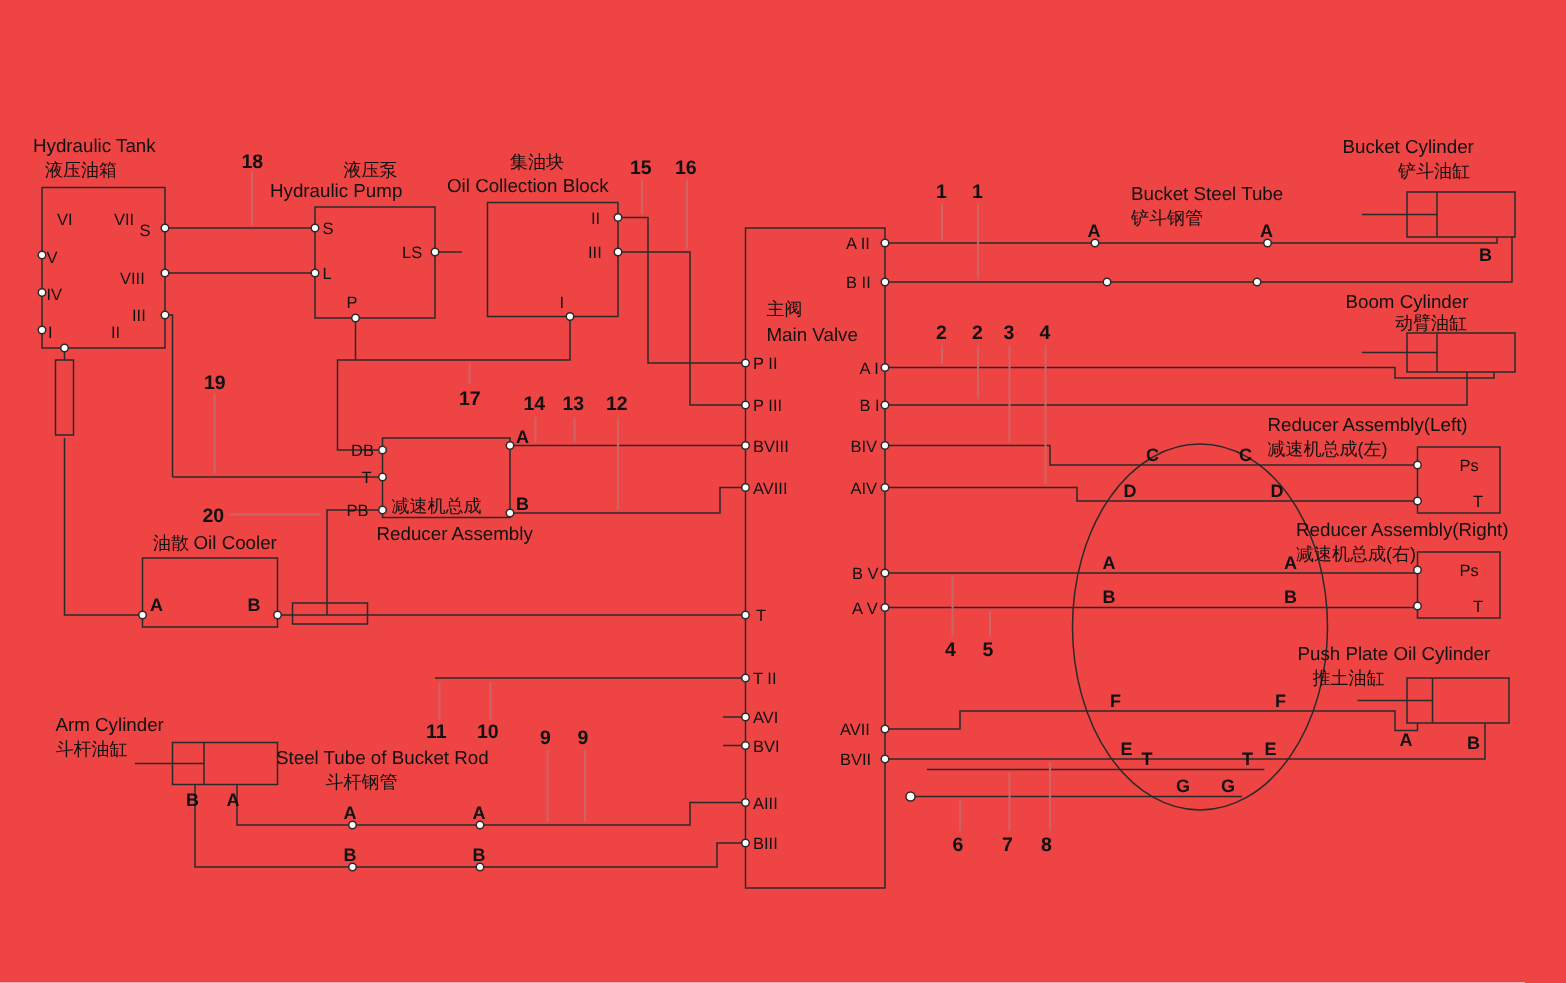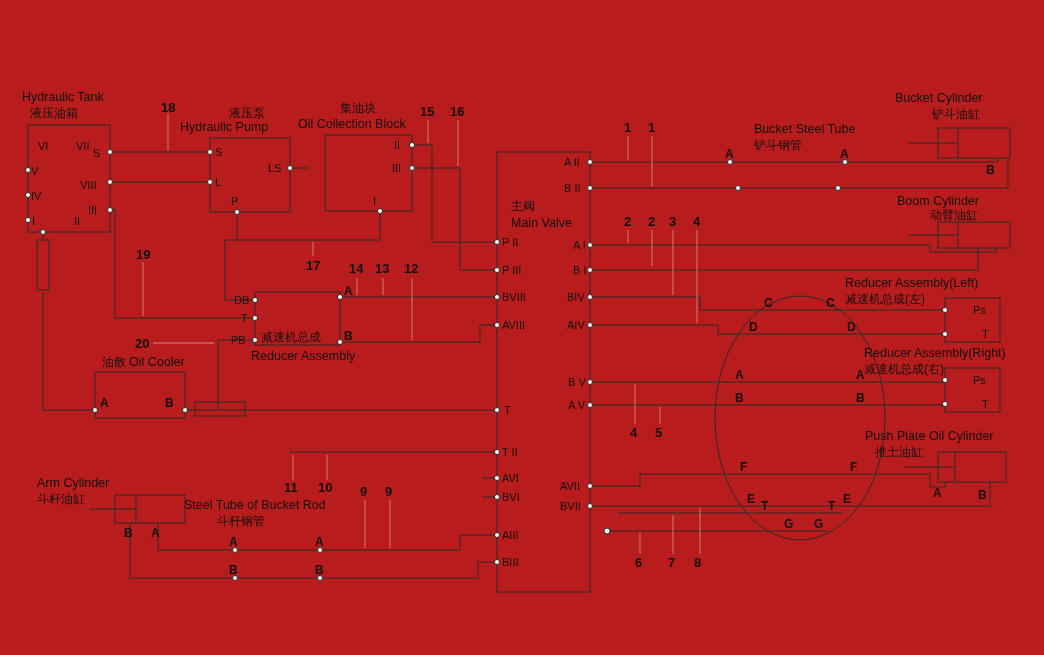--- a/index.html
+++ b/index.html
@@ -1,16 +1,16 @@
 <!DOCTYPE html>
 <html><head>
 <meta charset="utf-8">
 <style>
   html,body{margin:0;padding:0;background:#fff}
-  .stage{position:relative;width:1044px;height:655px;background:#b91c1c;overflow:hidden;font-family:"Liberation Sans","DejaVu Sans",sans-serif}
+  .stage{position:relative;width:1044px;height:655px;background:#ef4444;overflow:hidden;font-family:"Liberation Sans","DejaVu Sans",sans-serif}
   svg{position:absolute;left:0;top:0}
   text{fill:#111;font-family:"Liberation Sans","DejaVu Sans",sans-serif}
   .t11{font-size:11px}
   .t12{font-size:12px}
   .t13{font-size:12.5px}
   .num{font-size:13px;font-weight:bold}
   .ltr{font-size:12px;font-weight:bold}
   .blk{stroke:#2a2a2a;stroke-width:1;fill:none}
   .red{stroke:#cc6666;stroke-width:1.3;fill:none}
   .prt{fill:#fff;stroke:#2a2a2a;stroke-width:1}

